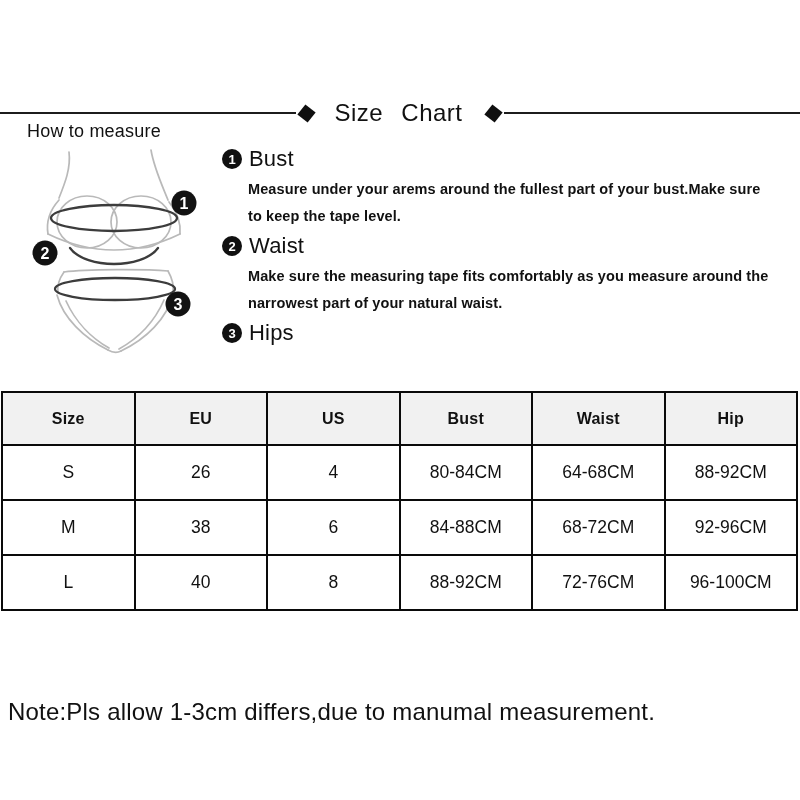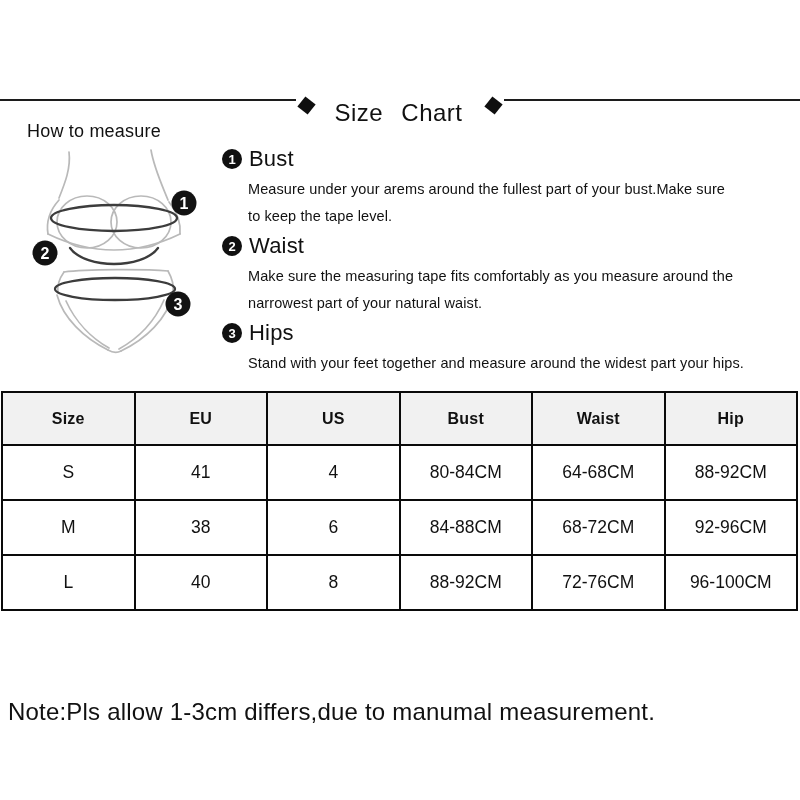--- a/index.html
+++ b/index.html
@@ -1,20 +1,20 @@
 <!DOCTYPE html>
 <html><head>
 <meta charset="utf-8">
 <style>
   html,body{margin:0;padding:0;background:#fff;}
   .canvas{position:relative;width:800px;height:800px;background:#ffffff;overflow:hidden;
           font-family:"Liberation Sans",sans-serif;color:#111;}
 
   
-  .title-row{position:absolute;top:99px;left:0;right:0;height:28px;display:flex;}
+  .title-row{position:absolute;top:99px;left:0;right:0;height:28px;display:flex;align-items:center;}
   .rule{flex:1;height:0;border-top:2px solid #1c1c1c;}
   .diamond{width:13px;height:13px;background:#0f0f0f;transform:rotate(38deg);flex:none;}
   .diamond.left{margin:0 15px 0 4px;}
   .diamond.right{margin:0 4px 0 18px;}
   .title{font-size:24px;font-weight:normal;margin:0 6px;word-spacing:11px;letter-spacing:.5px;white-space:nowrap;}
 
   .howto-heading{position:absolute;left:27px;top:121px;font-size:18px;letter-spacing:.2px;}
 
   
   .figure{position:absolute;left:8px;top:142px;width:212px;height:212px;}
@@ -25,21 +25,21 @@
              text-anchor:middle;}
 
   
   .sections{position:absolute;left:222px;top:146px;width:570px;}
   .section{position:absolute;left:0;}
   .sec-bust{top:0;} .sec-waist{top:87px;} .sec-hips{top:174px;}
   .sec-head{display:flex;align-items:center;gap:7px;}
   .badge{width:20px;height:20px;border-radius:50%;background:#101010;color:#fff;font-size:13px;
          font-weight:bold;display:flex;align-items:center;justify-content:center;flex:none;}
   .sec-title{font-size:22px;letter-spacing:.2px;}
-  .sec-body{margin:4px 0 0 26px;font-size:14.5px;font-weight:normal;line-height:27px;letter-spacing:.1px;}
+  .sec-body{margin:4px 0 0 26px;font-size:14.5px;font-weight:bold;line-height:27px;letter-spacing:.1px;}
   .sec-line{display:block;white-space:nowrap;}
 
   
   .size-table{position:absolute;left:1px;top:391px;width:797px;border-collapse:collapse;
               table-layout:fixed;text-align:center;}
   .size-table th,.size-table td{border:2px solid #0a0a0a;padding:0;}
   .size-table th{height:51px;font-size:16px;font-weight:bold;background:#f1f1f1;letter-spacing:.2px;}
   .size-table td{height:53px;font-size:17.5px;font-weight:normal;background:#fff;}
 
   .note{position:absolute;left:8px;top:698px;font-size:24px;letter-spacing:.2px;}
@@ -121,42 +121,39 @@
         <span class="sec-line">Make sure the measuring tape fits comfortably as you measure around the</span>
         <span class="sec-line">narrowest part of your natural waist.</span>
       </div>
     </div>
 
     <div class="section sec-hips">
       <div class="sec-head">
         <span class="badge">3</span>
         <span class="sec-title">Hips</span>
       </div>
-      <div class="sec-body">
-        <span class="sec-line">Stand with your feet together and measure around the widest part your hips.</span>
-      </div>
     </div>
 
   </div>
 
   <table class="size-table">
     <thead>
       <tr>
         <th>Size</th>
         <th>EU</th>
         <th>US</th>
         <th>Bust</th>
         <th>Waist</th>
         <th>Hip</th>
       </tr>
     </thead>
     <tbody>
       <tr>
         <td>S</td>
-        <td>41</td>
+        <td>26</td>
         <td>4</td>
         <td>80-84CM</td>
         <td>64-68CM</td>
         <td>88-92CM</td>
       </tr>
       <tr>
         <td>M</td>
         <td>38</td>
         <td>6</td>
         <td>84-88CM</td>

